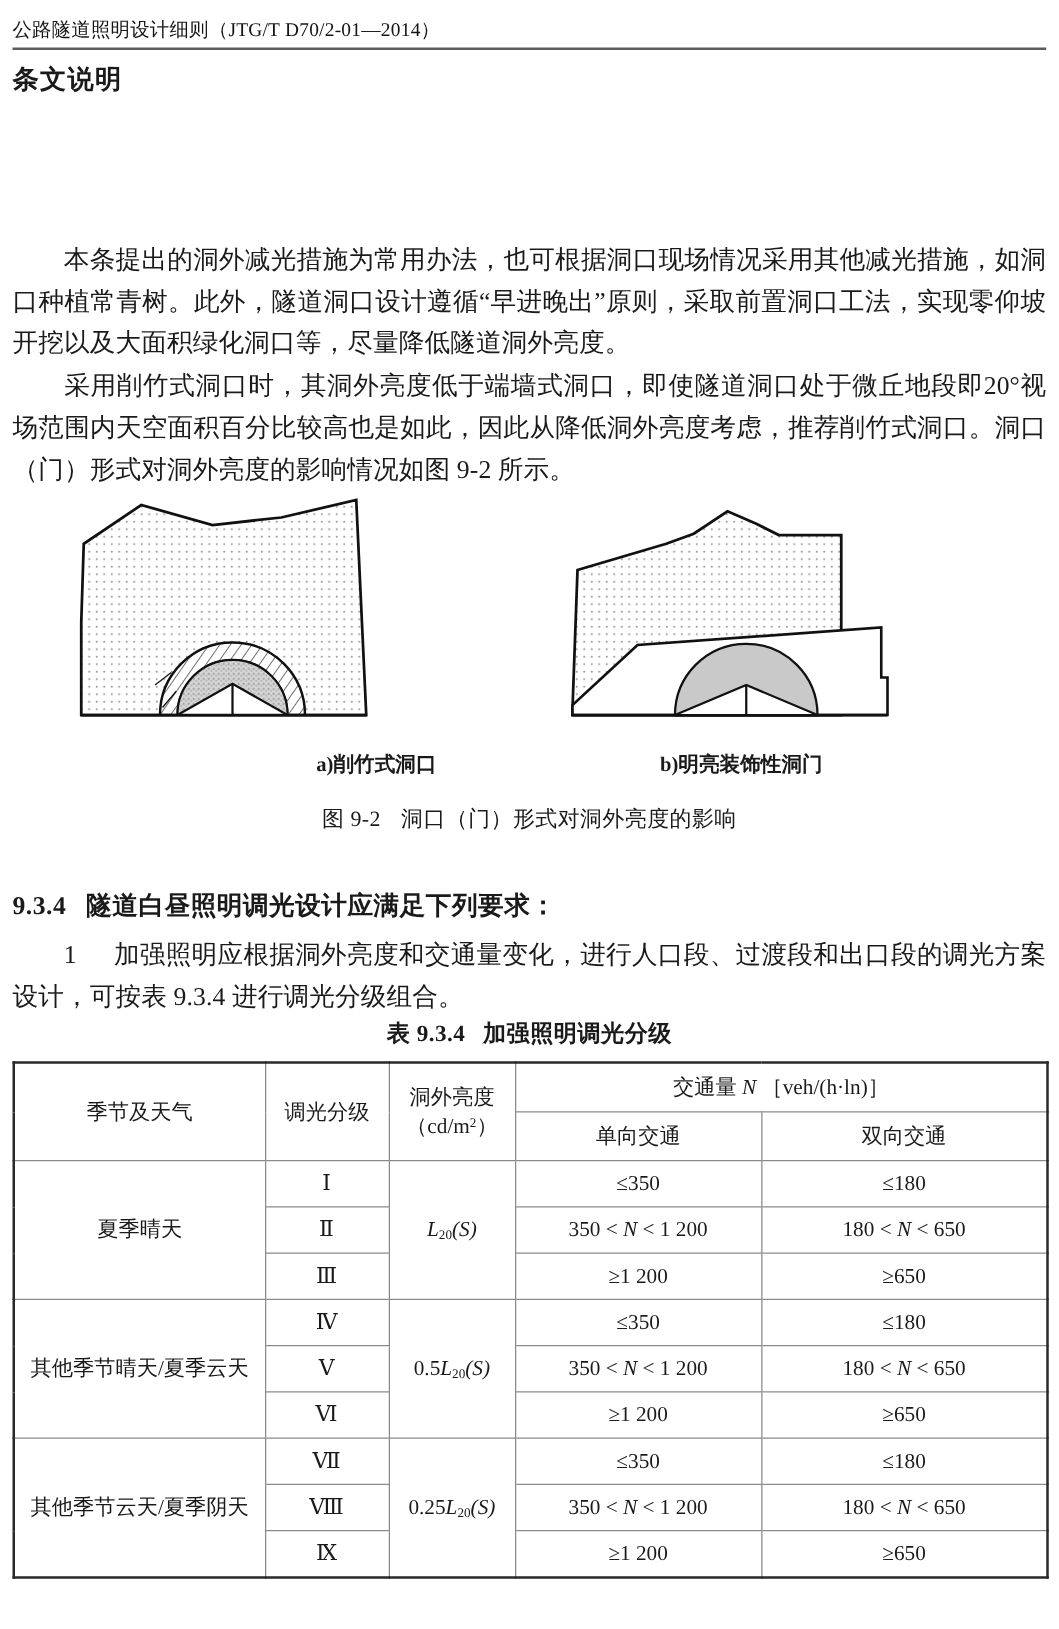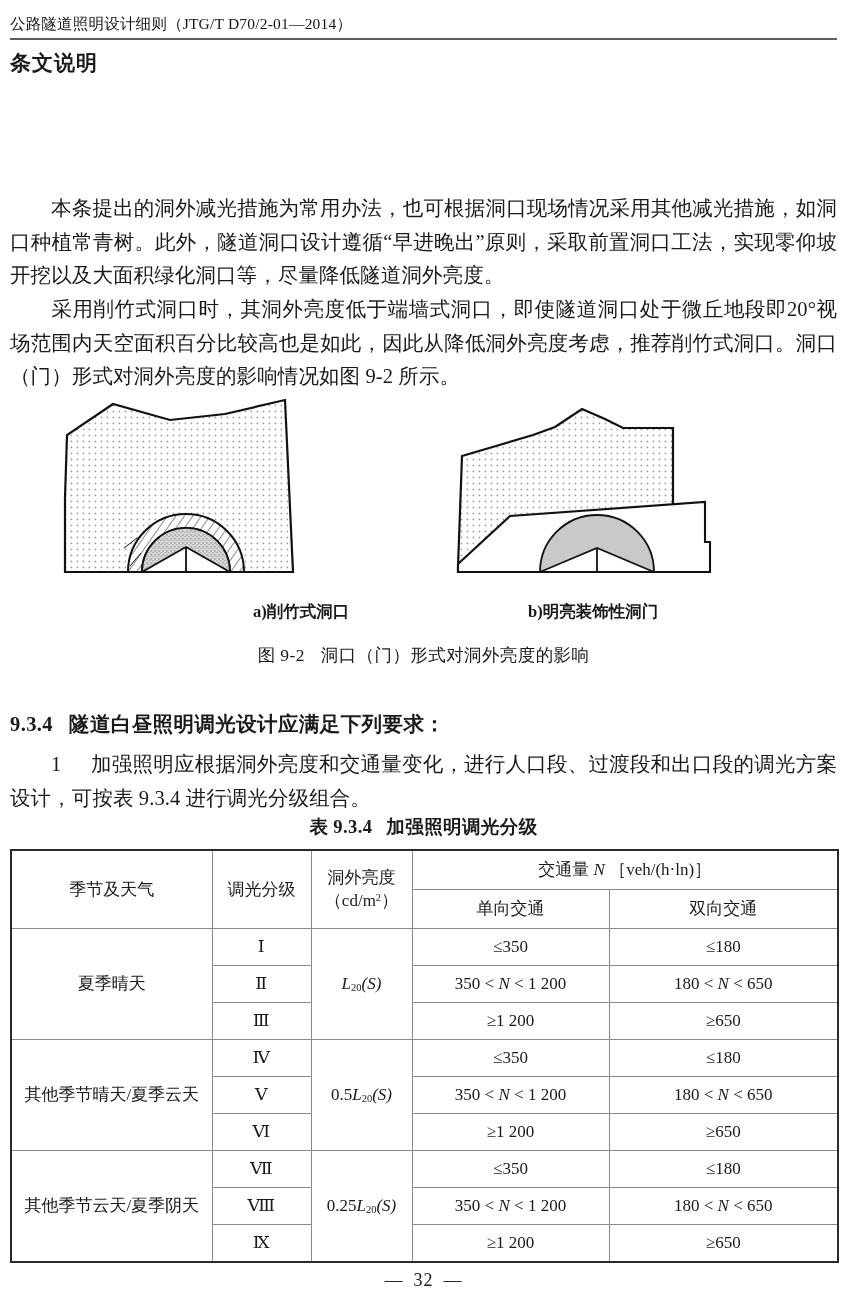--- a/index.html
+++ b/index.html
@@ -363,17 +363,14 @@
         <td><span>180 &lt; </span><span class="mathvar">N</span><span> &lt; 650</span></td>
       </tr>
       <tr>
         <td class="roman">Ⅸ</td>
         <td>≥1 200</td>
         <td>≥650</td>
       </tr>
     </tbody>
   </table>
 
-  <div class="folio">
-    <span class="dash">—</span><span>32</span><span class="dash">—</span>
-  </div>
 
 </div>
 
 </body></html>

